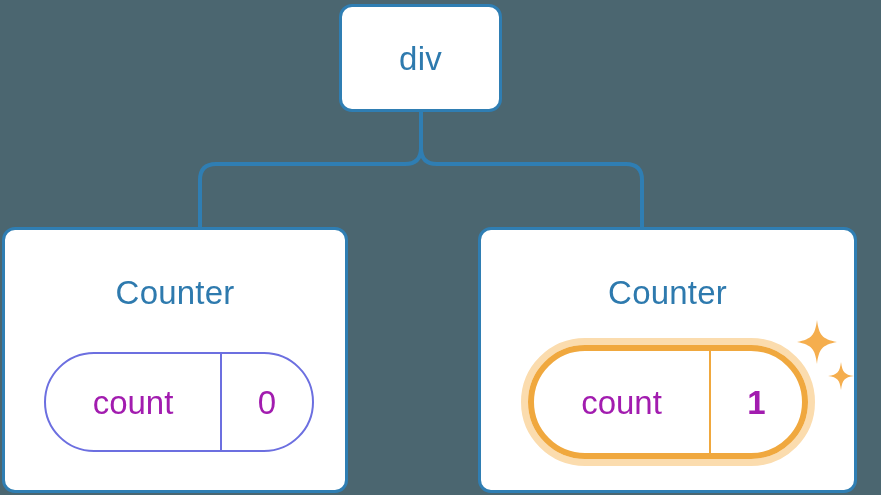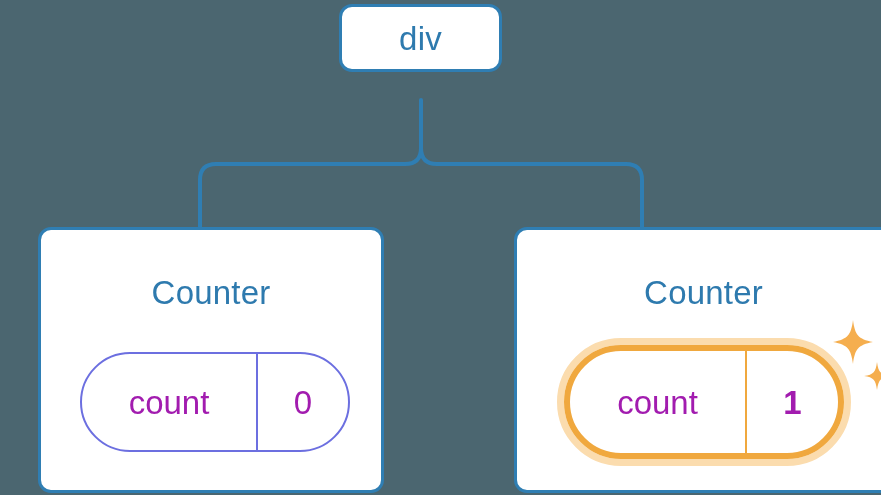--- a/index.html
+++ b/index.html
@@ -29,21 +29,21 @@
     height: 495px;
     pointer-events: none;
   }
 
   
   .root-node {
     position: absolute;
     left: 339px;
     top: 4px;
     width: 163px;
-    height: 68px;
+    height: 108px;
     background: #ffffff;
     border: 3px solid #2f7eb3;
     border-radius: 13px;
     box-sizing: border-box;
     display: flex;
     align-items: center;
     justify-content: center;
   }
   .root-label {
     color: #2e7aae;
@@ -52,21 +52,20 @@
     letter-spacing: 0.2px;
   }
 
   
   .card {
     position: absolute;
     background: #ffffff;
     border: 3px solid #2f7eb3;
     border-radius: 13px;
     box-sizing: border-box;
-    margin-left: 36px;
   }
   .card-left {
     left: 2px;
     top: 227px;
     width: 346px;
     height: 266px;
   }
   .card-right {
     left: 478px;
     top: 227px;

